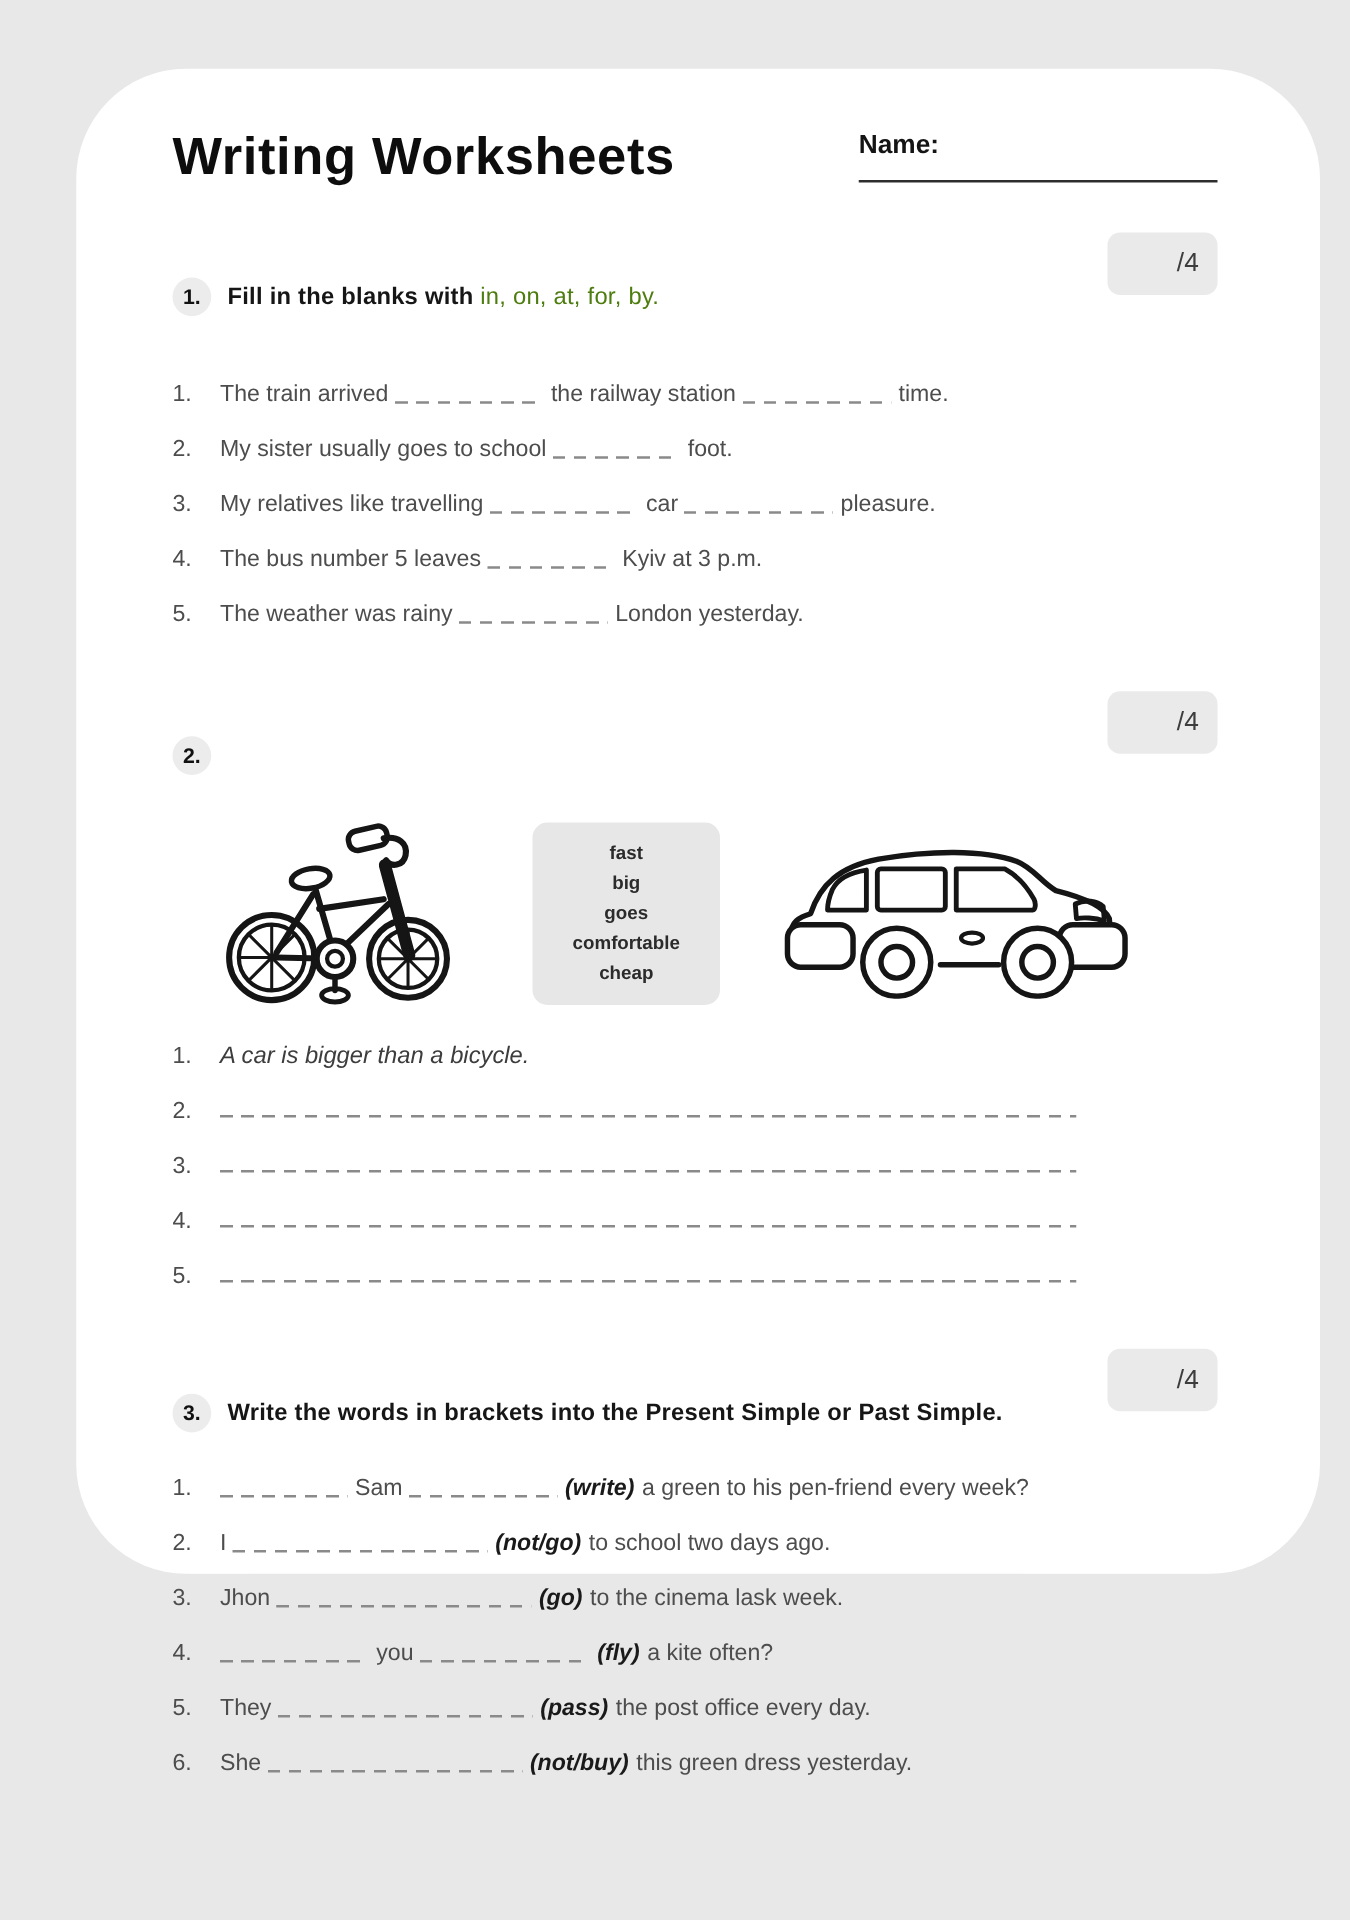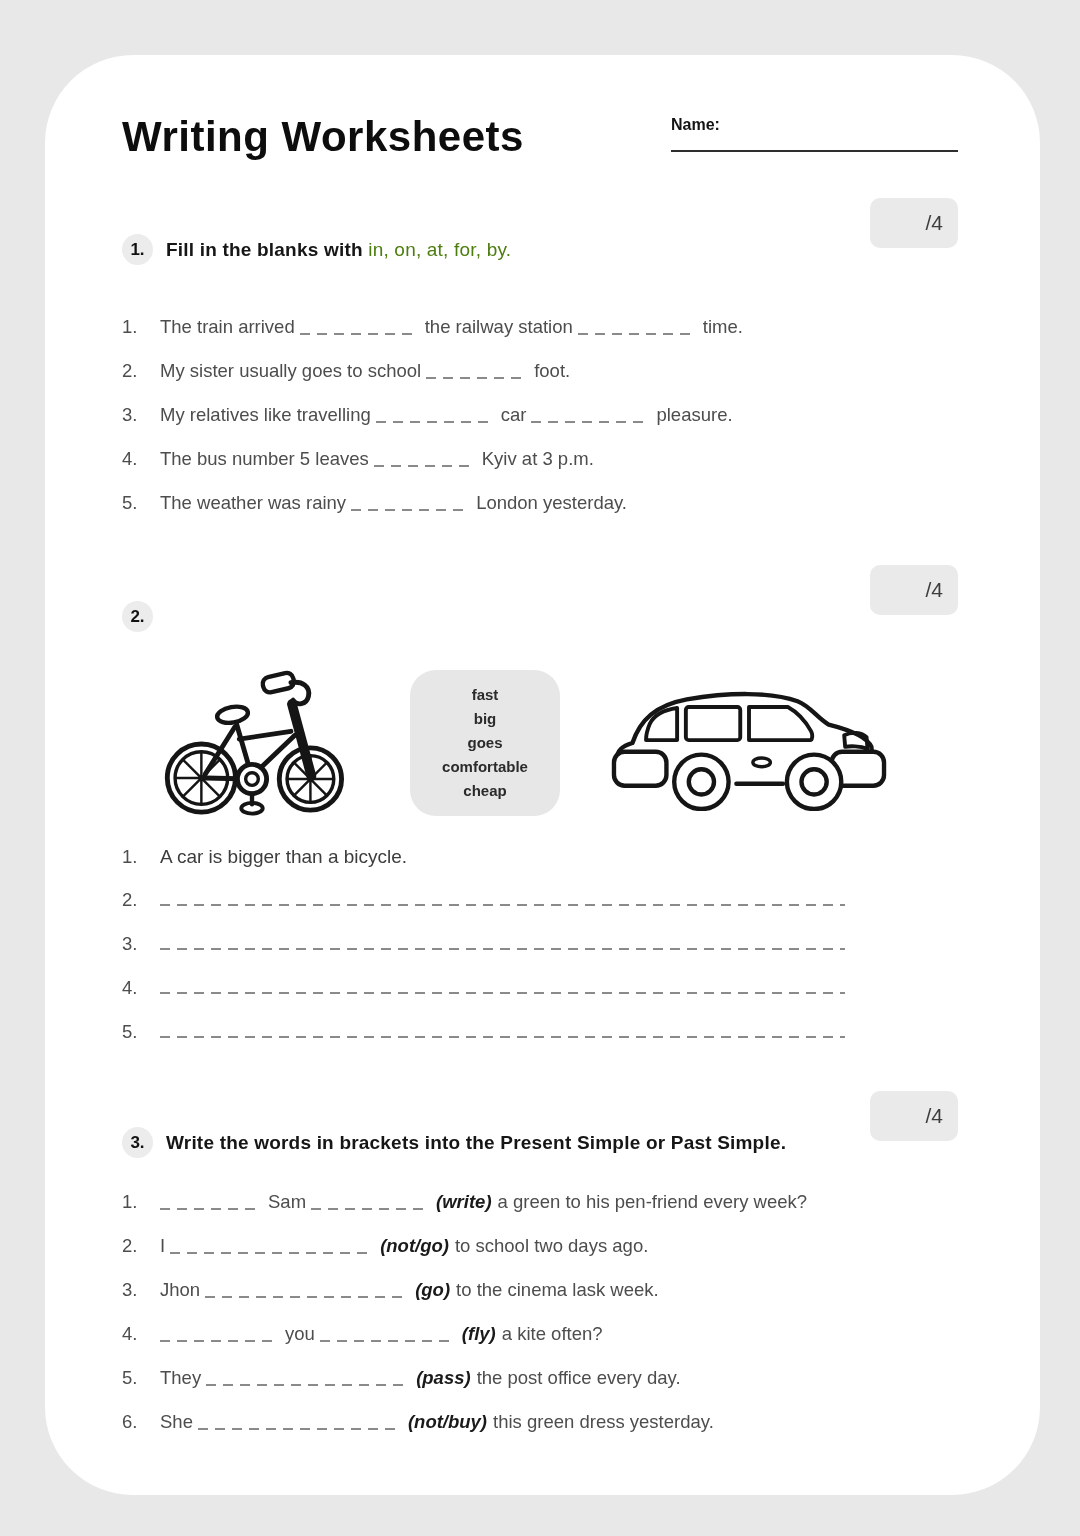--- a/index.html
+++ b/index.html
@@ -5,34 +5,34 @@
   * { margin:0; padding:0; box-sizing:border-box; }
   html,body { width:1080px; height:1536px; }
   body {
     background:#e8e8e8;
     font-family:"Liberation Sans", sans-serif;
     color:#4d4d4d;
     overflow:hidden;
   }
   .card {
     position:absolute;
-    left:45px; top:55px;
-    width:995px; height:1440px;
+    left:61px; top:55px;
+    width:995px; height:1204px;
     background:#ffffff;
     border-radius:88px;
-    padding:57px 82px 60px 77px;
+    padding:45px 82px 60px 77px;
   }
   
   .hdr { display:flex; justify-content:space-between; align-items:flex-start; }
   .page-title {
     font-size:42px; font-weight:bold; color:#0d0d0d; letter-spacing:0.5px;
     line-height:50px;
   }
   .name-block { width:287px; margin-top:4px; }
-  .name-label { font-size:16px; font-weight:bold; color:#141414; display:block; }
+  .name-label { font-size:21px; font-weight:bold; color:#141414; display:block; }
   .name-line { margin-top:16px; border-bottom:2px solid #2e2e2e; height:1px; width:100%; }
 
   
   .exercise { position:relative; }
   .ex-head { position:relative; display:flex; align-items:center; }
   .badge {
     flex:0 0 auto;
     width:31px; height:31px; border-radius:50%;
     background:#ececec; color:#111;
     font-size:17px; font-weight:bold;
@@ -66,33 +66,33 @@
     font-weight:bold; font-style:italic; color:#1a1a1a; margin-right:6px;
   }
   .blank {
     display:inline-block; height:13px; vertical-align:-2px;
     margin-right:6px;
     background:repeating-linear-gradient(90deg,#8a8a8a 0,#8a8a8a 10px,transparent 10px,transparent 17px)
                left bottom / 100% 2.5px no-repeat;
   }
   .sentence.flexline { display:flex; }
   .line-blank { flex:1; margin-right:113px; height:16px; }
-  .sentence.example { font-size:19px; color:#3d3d3d; }
+  .sentence.example { font-style:italic; font-size:19px; color:#3d3d3d; }
 
   
   .figure-row {
     margin-top:35px; margin-bottom:4px;
     height:152px;
     display:flex; align-items:center;
   }
   .bike-wrap { margin-left:32px; width:196px; height:148px; }
   .word-box {
     margin-left:60px;
     width:150px; height:146px;
-    background:#e7e7e7; border-radius:26px;
+    background:#e7e7e7; border-radius:12px;
     display:flex; flex-direction:column; align-items:center; justify-content:center;
   }
   .word-box .word { font-size:15px; font-weight:bold; color:#2b2b2b; line-height:24px; }
   .car-wrap { margin-left:48px; width:282px; height:136px; }
   svg { display:block; width:100%; height:100%; }
 </style>
 </head>
 <body>
 
 <div class="card">

